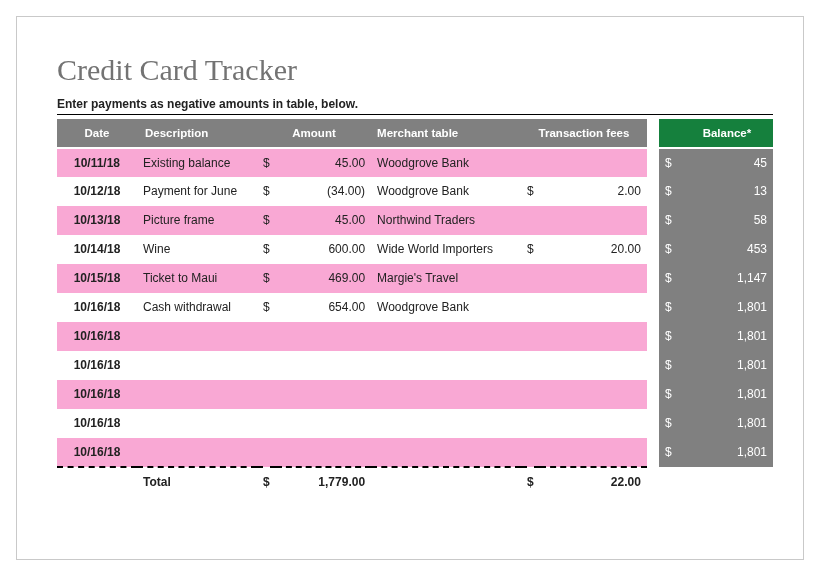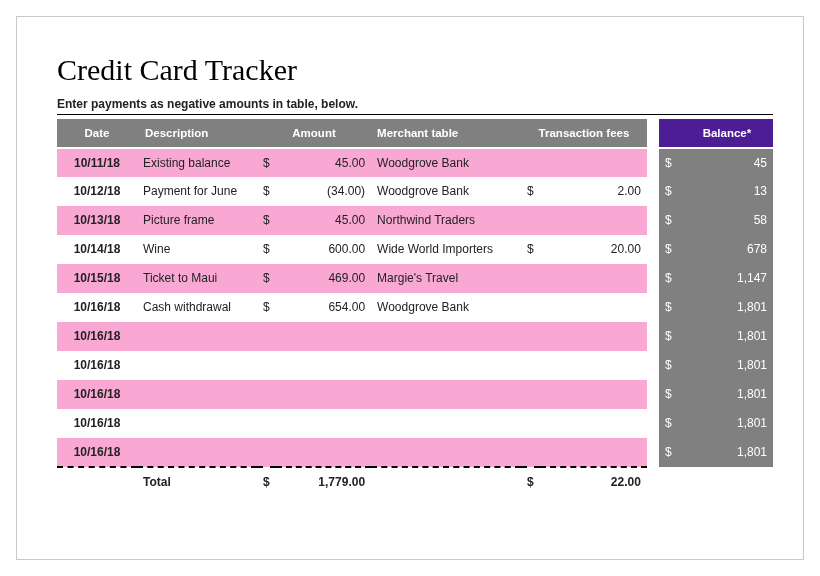--- a/index.html
+++ b/index.html
@@ -15,21 +15,21 @@
     width: 788px;
     height: 544px;
     border: 1px solid #c9c9c9;
     padding: 30px 30px 20px 40px;
     position: relative;
   }
   .title {
     font-family: Georgia, "Times New Roman", serif;
     font-size: 30px;
     font-weight: 400;
-    color: #000000;
+    color: #737373;
     margin: 6px 0 10px 0;
   }
   .subtitle {
     font-weight: 700;
     font-size: 12px;
     margin: 3px 0 4px 0;
     border-bottom: 1px solid #000;
     padding-bottom: 3px;
   }
   .tracker {
@@ -47,21 +47,21 @@
     font-weight: 700;
     font-size: 11.5px;
     text-align: center;
     border-bottom: 2px solid #fff;
   }
   .tracker thead th.col-date    { width: 80px; }
   .tracker thead th.col-desc    { width: 120px; text-align: left; padding-left:8px;margin-left:10px;}
   .tracker thead th.col-amount  { width: 100px; }
   .tracker thead th.col-merch   { width: 150px; text-align:left;}
   .tracker thead th.col-fee     { width: 110px; margin-top: 16px; }
-  .tracker thead th.col-bal     { width: 100px; background:#4c1d95;padding-left:28px;}
+  .tracker thead th.col-bal     { width: 100px; background:#15803d;padding-left:28px;}
   .gap-head { width: 8px; background:#fff !important;}
   tbody tr.odd  td { background: #f9a8d4; }
   tbody tr.even td { background: #ffffff; }
   tbody td.bal-cell { background: #808080 !important; color:#fff; }
   tbody td.gap-cell { background:#fff !important; width:8px; padding:0;}
   .c-date  { text-align:center; font-weight:700;}
   .c-desc  { text-align:left; padding-left:8px;}
   .c-cur   { text-align:left; width:14px; padding-right:0;}
   .c-num   { text-align:right; padding-right:6px;}
   .c-merch { text-align:left;}
@@ -133,21 +133,21 @@
         <tr class="even">
           <td class="c-date">10/14/18</td>
           <td class="c-desc">Wine</td>
           <td class="c-cur">$</td>
           <td class="c-num">600.00</td>
           <td class="c-merch">Wide World Importers</td>
           <td class="c-cur">$</td>
           <td class="c-num">20.00</td>
           <td class="gap-cell"></td>
           <td class="c-cur bal-cell">$</td>
-          <td class="c-num bal-cell">678</td>
+          <td class="c-num bal-cell">453</td>
         </tr>
         <tr class="odd">
           <td class="c-date">10/15/18</td>
           <td class="c-desc">Ticket to Maui</td>
           <td class="c-cur">$</td>
           <td class="c-num">469.00</td>
           <td class="c-merch">Margie's Travel</td>
           <td class="c-cur"></td>
           <td class="c-num"></td>
           <td class="gap-cell"></td>

